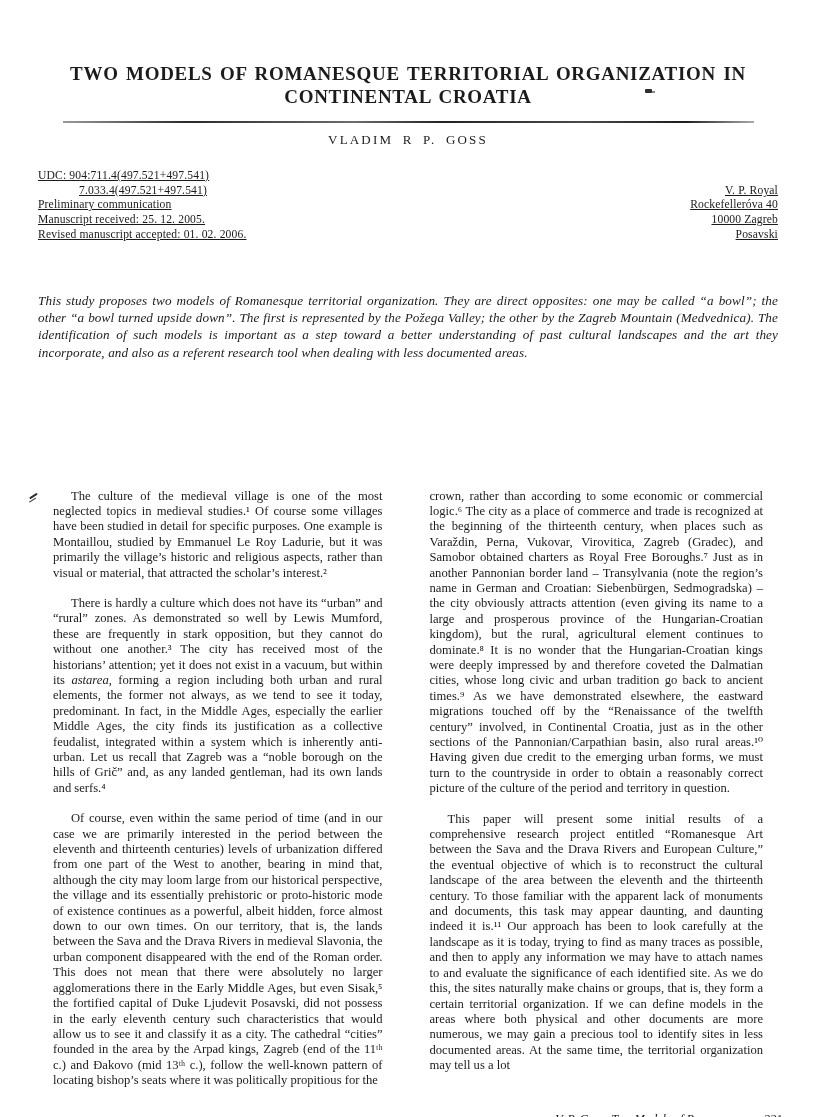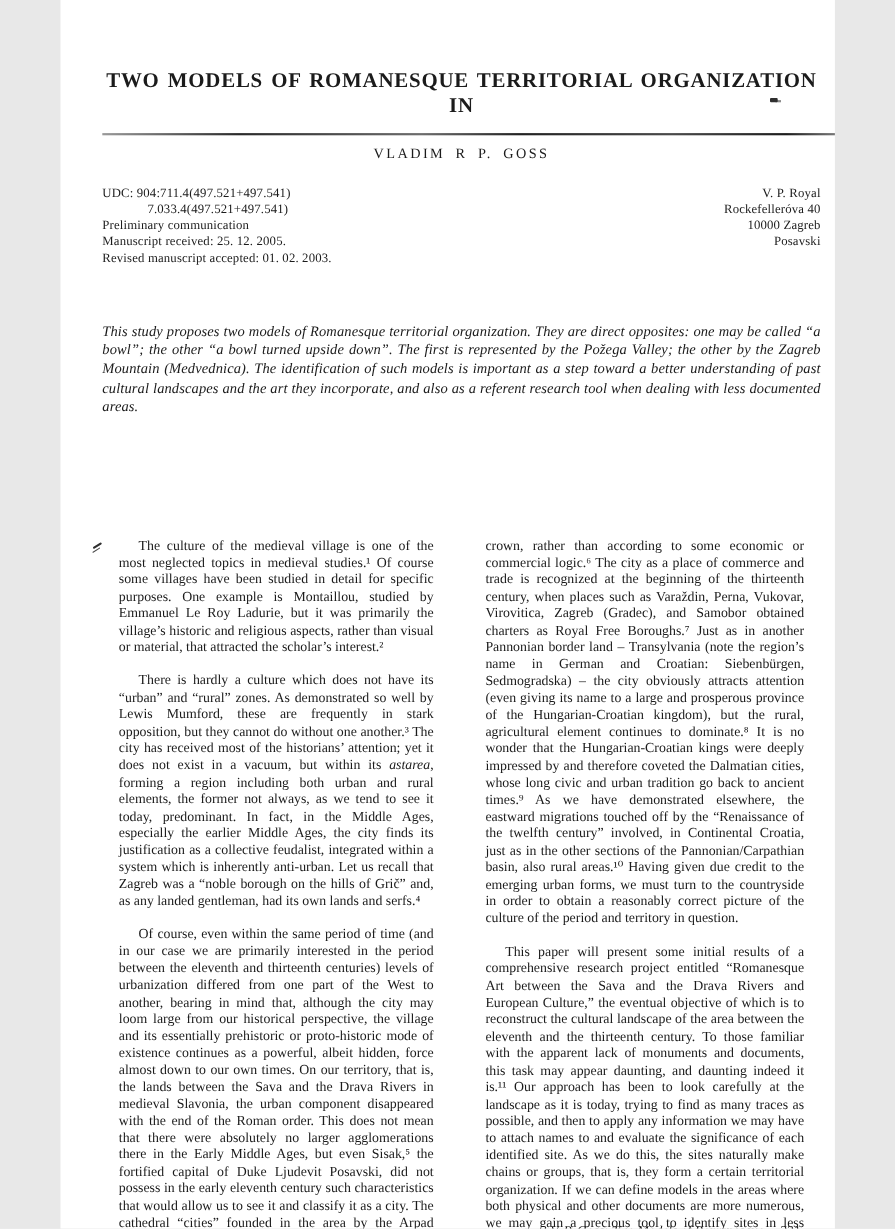--- a/index.html
+++ b/index.html
@@ -2,28 +2,28 @@
 <html lang="en" style="--ink: #1b1b1b; --paper: #ffffff;"><head>
 <meta charset="utf-8">
 <style>
   :root{
     --ink:#1b1b1b;
     --paper:#ffffff;
   }
   html,body{margin:0;padding:0;background:#e8e8e8;}
   .page{
     position:relative;
-    width:704px;height:1117px;
+    width:814px;height:1117px;
     margin:0 auto;
     background:var(--paper);
     color:var(--ink);
     overflow:hidden;
     font-family:"Liberation Serif","DejaVu Serif",serif;
     box-sizing:border-box;
-    padding:0 13px 0 38px;
+    padding:0 36px 0 38px;
   }
   
   .header{margin-top:62px;text-align:center;}
   .title{
     margin:0 auto;
     font-size:19px;
     font-weight:600;
     letter-spacing:0.7px;
     line-height:23px;
     word-spacing:2px;
@@ -39,24 +39,25 @@
     font-size:13px;
     letter-spacing:2.2px;
     word-spacing:4px;
     font-weight:400;
   }
   
   .meta-row{
     margin-top:21px;
     display:flex;
     justify-content:space-between;
-    align-items:flex-start;
+    align-items:flex-end;
     font-size:11.6px;
     line-height:14.7px;
     letter-spacing:0.15px;
+    text-decoration:underline;
   }
   .udc-block div{white-space:nowrap;}
   .udc-indent{padding-left:41px;}
   .address-block{text-align:right;}
   
   .abstract{
     margin:49px 0 0 0;
     min-height:104px;
     font-style:italic;
     font-size:13.2px;
@@ -97,32 +98,33 @@
   }
 </style>
 </head>
 <body>
 
 <div class="page">
 
   <header class="header">
     <h1 class="title">
       <span class="tline">TWO MODELS OF ROMANESQUE TERRITORIAL ORGANIZATION IN</span>
+      <span class="tline">CONTINENTAL CROATIA</span>
     </h1>
     <div class="title-rule"></div>
     <div class="author">VLADIM R P. GOSS</div>
   </header>
 
   <section class="meta-row">
     <div class="udc-block">
       <div>UDC: 904:711.4(497.521+497.541)</div>
       <div class="udc-indent">7.033.4(497.521+497.541)</div>
       <div>Preliminary communication</div>
       <div>Manuscript received: 25. 12. 2005.</div>
-      <div>Revised manuscript accepted: 01. 02. 2003.</div>
+      <div>Revised manuscript accepted: 01. 02. 2006.</div>
     </div>
     <div class="address-block">
       <div>V. P. Royal</div>
       <div>Rockefelleróva 40</div>
       <div>10000 Zagreb</div>
       <div>Posavski</div>
     </div>
   </section>
 
   <p class="abstract">This study proposes two models of Romanesque territorial organization. They are direct opposites: one may be called “a bowl”; the other “a bowl turned upside down”. The first is represented by the Požega Valley; the other by the Zagreb Mountain (Medvednica). The identification of such models is important as a step toward a better understanding of past cultural landscapes and the art they incorporate, and also as a referent research tool when dealing with less documented areas.</p>

